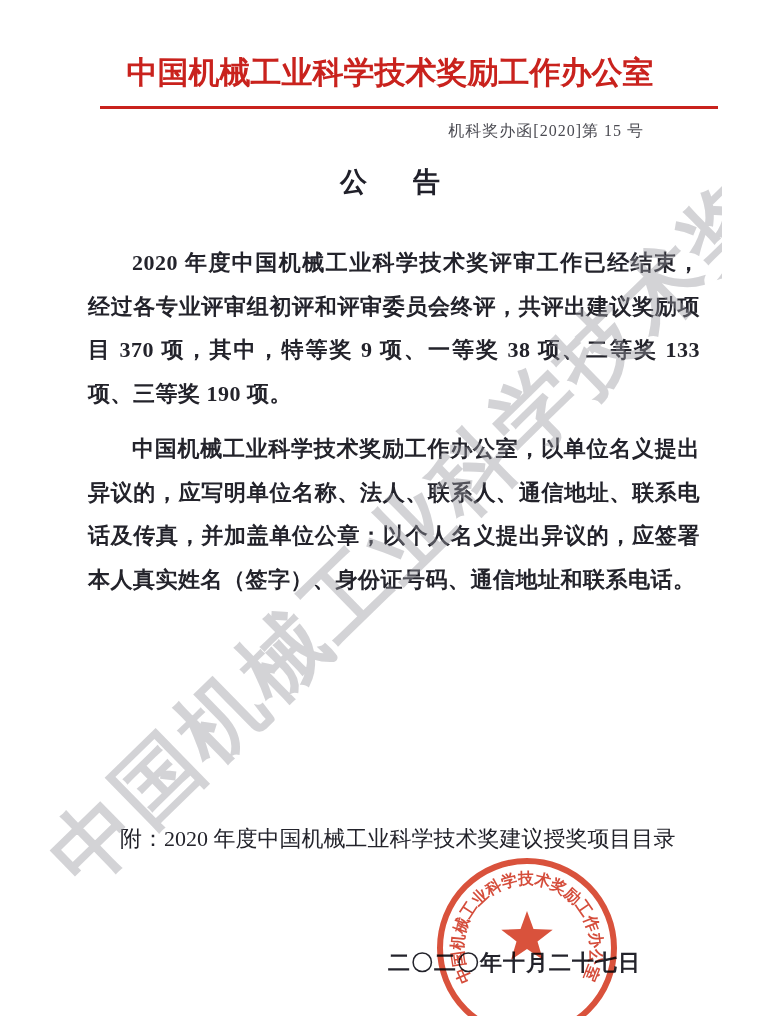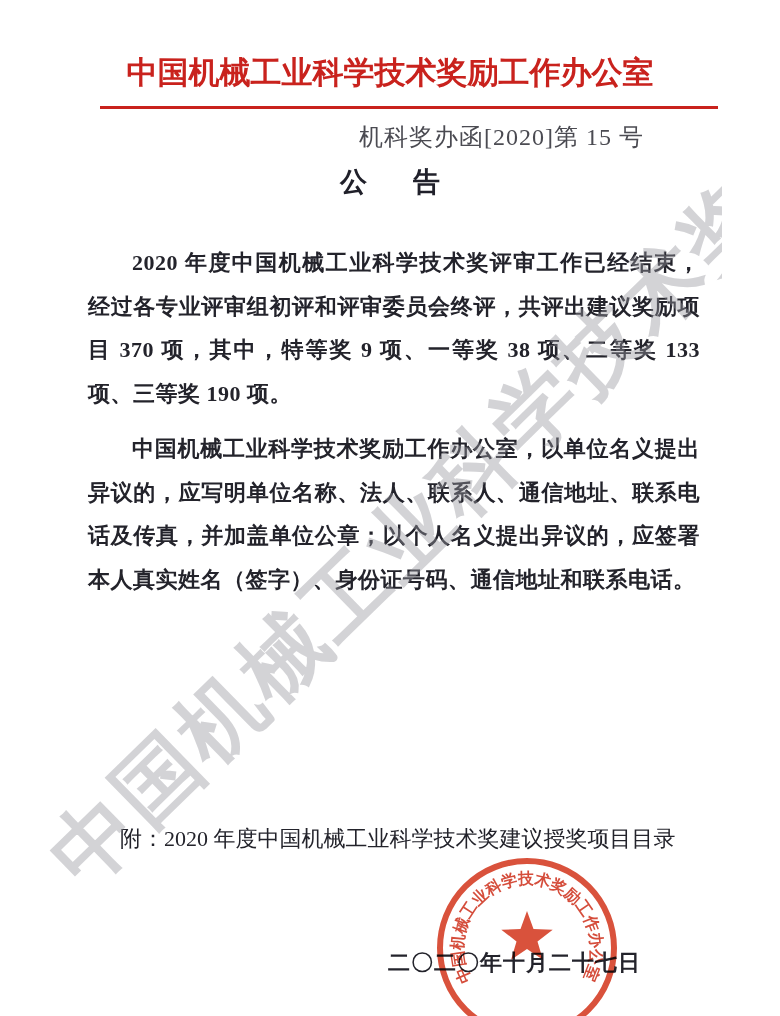--- a/index.html
+++ b/index.html
@@ -22,21 +22,21 @@
   }
   .red-rule {
     position: absolute;
     top: 106px; left: 100px;
     width: 618px; height: 3px;
     background: #c9221d;
   }
   .doc-number {
     position: absolute;
     top: 121px; right: 78px;
-    font-size: 24px;
+    font-size: 16px;
     color: #4b4b52;
     letter-spacing: 1px;
     margin-left: 38px;
   }
   .notice-title {
     position: absolute;
     top: 164px; left: 0; width: 780px;
     display: flex;
     justify-content: center;
     gap: 46px;

